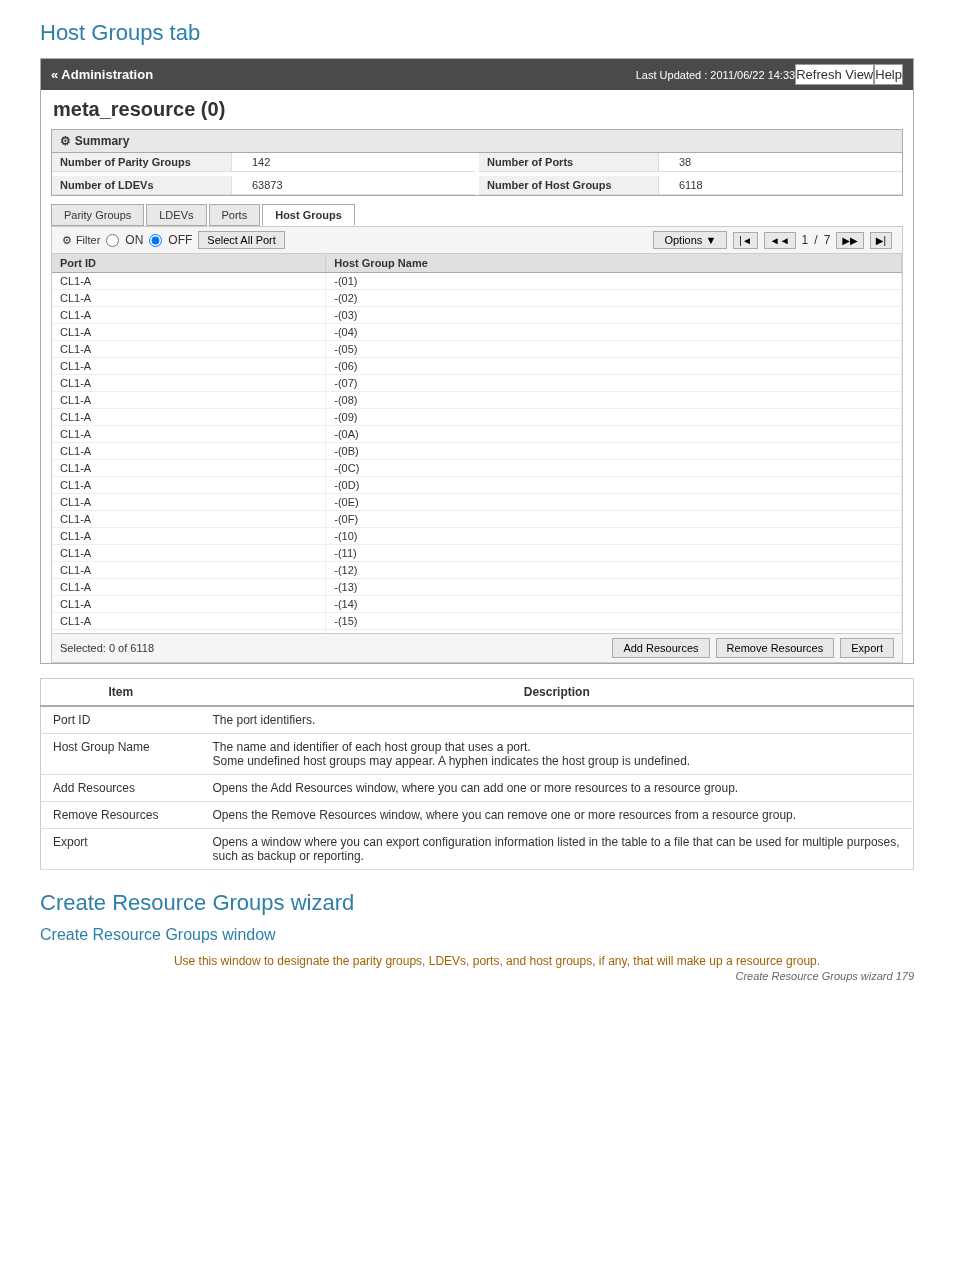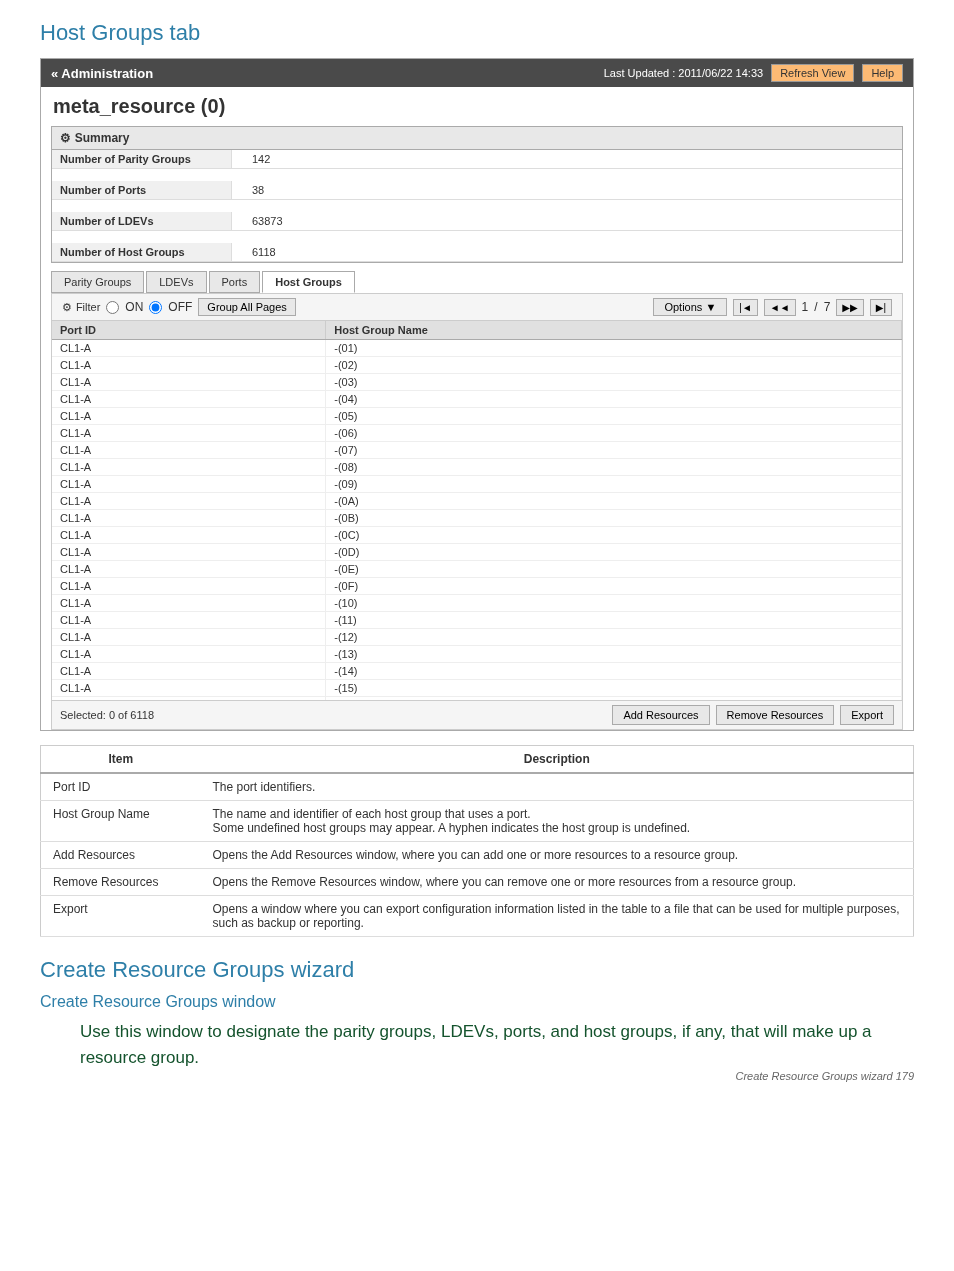--- a/index.html
+++ b/index.html
@@ -36,30 +36,29 @@
     .admin-header-left {
       font-size: 13px;
       font-weight: bold;
       display: flex;
       align-items: center;
       gap: 6px;
     }
     .admin-header-right {
       display: flex;
       align-items: center;
-      gap: 8px;
       font-size: 11px;
     }
     .admin-header-btn {
-      background: #fdba74;
+      background: #ffffff;
       color: #333;
       border: 1px solid #999;
-      padding: 2px 8px;
+      padding: 2px 0;
       cursor: pointer;
-      font-size: 11px;
+      font-size: 13px;
     }
     .resource-title {
       font-size: 20px;
       font-weight: bold;
       padding: 8px 12px 2px 12px;
       color: #333;
     }
     .breadcrumb {
       padding: 0 12px 6px 12px;
       font-size: 11px;
@@ -77,22 +76,22 @@
       padding: 4px 8px;
       font-weight: bold;
       font-size: 12px;
       display: flex;
       align-items: center;
       gap: 4px;
       border-bottom: 1px solid #aaa;
     }
     .summary-grid {
       display: grid;
-      grid-template-columns: 1fr;
-      gap: 12px;
+      grid-template-columns: 1fr 1fr;
+      gap: 4px;
     }
     .summary-row {
       display: flex;
       border-bottom: 1px solid #ddd;
     }
     .summary-label {
       background: #f0f0f0;
       padding: 3px 8px;
       width: 180px;
       font-weight: bold;
@@ -252,23 +251,24 @@
       margin-bottom: 10px;
     }
     .create-window-title {
       color: #2e7fa8;
       font-size: 16px;
       font-weight: normal;
       margin-bottom: 8px;
     }
     .window-description {
       padding-left: 40px;
-      font-size: 17px;
+      font-size: 12px;
       line-height: 1.5;
-      color: #14532d;
+      color: #a16207;
+      text-align: center;
     }
 
     
     .page-number {
       text-align: right;
       font-size: 11px;
       color: #666;
       font-style: italic;
     }
   </style>
@@ -327,21 +327,21 @@
 
   <div class="table-toolbar">
     <div class="toolbar-filter">
       <span>⚙</span>
       <span>Filter</span>
     </div>
     <input type="radio" name="filter-radio" style="">
     <label>ON</label>
     <input type="radio" name="filter-radio" checked="" style="">
     <label>OFF</label>
-    <button class="toolbar-btn">Group All Pages</button>
+    <button class="toolbar-btn">Select All Port</button>
     <div class="toolbar-spacer"></div>
     <button class="options-btn">Options ▼</button>
     <button class="nav-btn">|◄</button>
     <button class="nav-btn">◄◄</button>
     <span>1</span>
     <span>/</span>
     <span>7</span>
     <button class="nav-btn">▶▶</button>
     <button class="nav-btn">▶|</button>
   </div>

